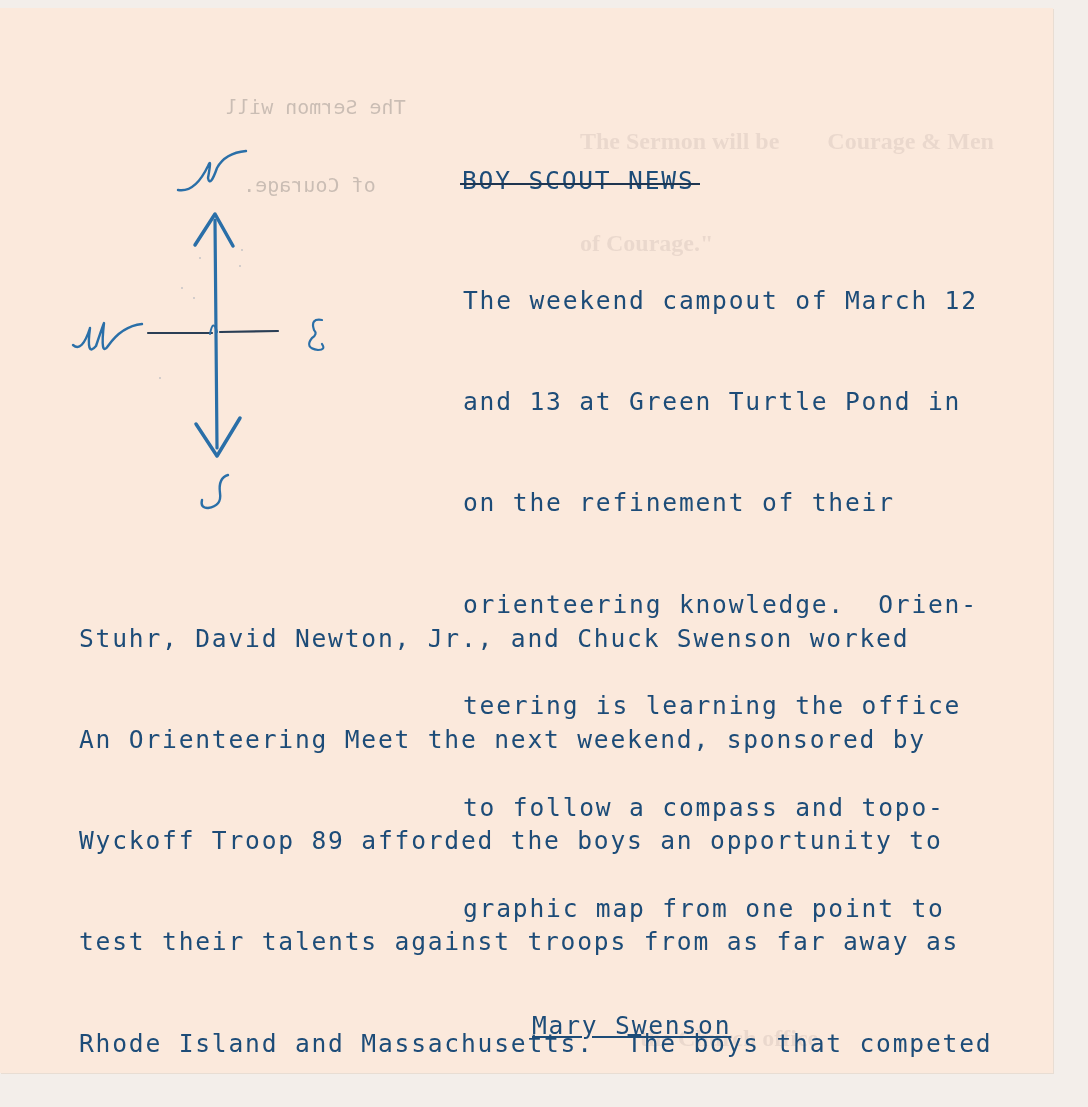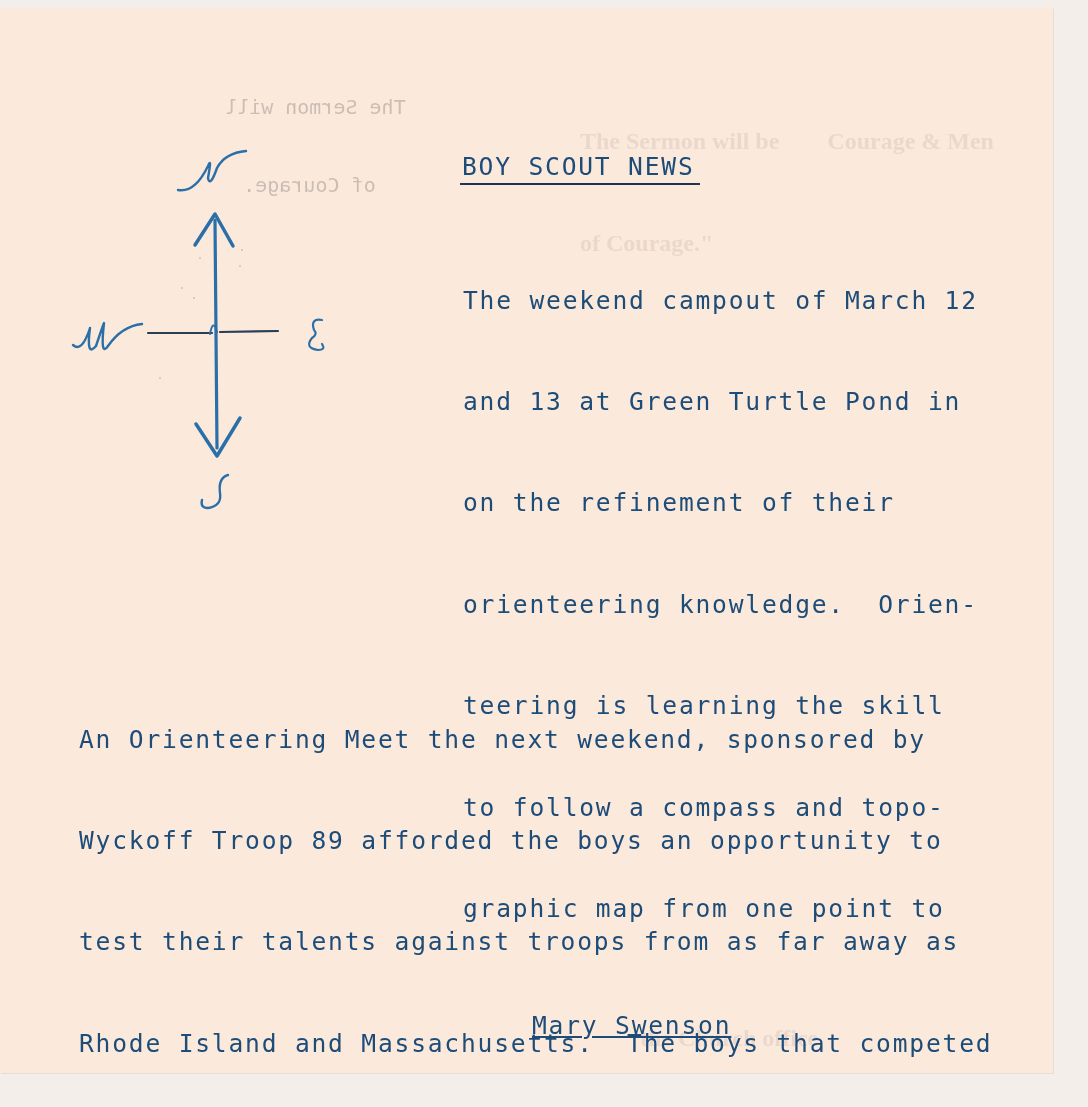--- a/index.html
+++ b/index.html
@@ -44,21 +44,21 @@
     font-family: "DejaVu Sans Mono", monospace;
     color: rgba(90, 90, 90, 0.30);
     font-size: 20px;
     white-space: pre;
     transform: scaleX(-1);
     line-height: 26px;
   }
   .heading {
     position: absolute;
     left: 462px;
-    top: 142px;
+    top: 156px;
   }
   .heading-underline {
     position: absolute;
     left: 460px;
     top: 175px;
     width: 240px;
     height: 2px;
     background: #1e3550;
   }
   .block-right {
@@ -139,27 +139,28 @@
   </svg>
 
   <div class="heading mono">BOY SCOUT NEWS</div>
   <div class="heading-underline"></div>
 
   <div class="block-right mono">
     <span class="line">The weekend campout of March 12</span>
     <span class="line">and 13 at Green Turtle Pond in</span>
     <span class="line">on the refinement of their</span>
     <span class="line">orienteering knowledge.  Orien-</span>
-    <span class="line">teering is learning the skill</span>
+    <span class="line">teering is learning the office</span>
     <span class="line">to follow a compass and topo-</span>
     <span class="line">graphic map from one point to</span>
     
   </div>
 
   <div class="block-full-1 mono">
+    <span class="line">Stuhr, David Newton, Jr., and Chuck Swenson worked</span>
   </div>
 
   <div class="block-full-2 mono">
     <span class="line">An Orienteering Meet the next weekend, sponsored by</span>
     <span class="line">Wyckoff Troop 89 afforded the boys an opportunity to</span>
     <span class="line">test their talents against troops from as far away as</span>
     <span class="line">Rhode Island and Massachusetts.  The boys that competed</span>
     
     
     

